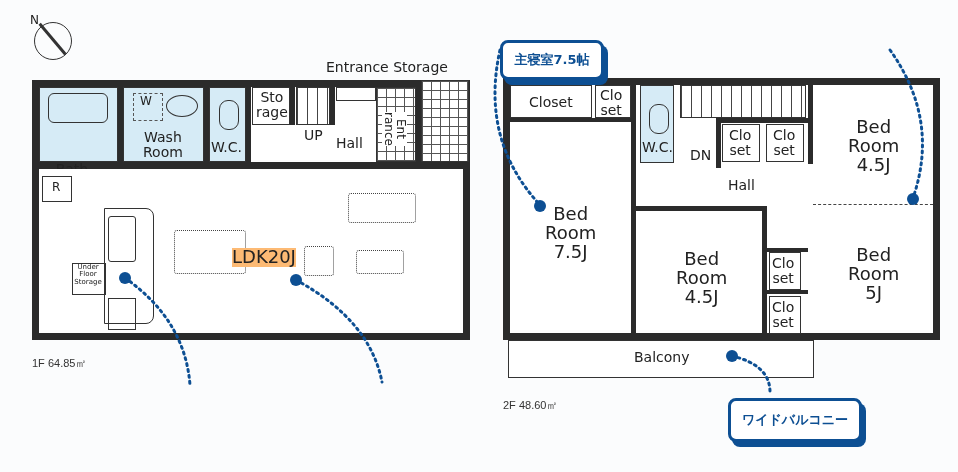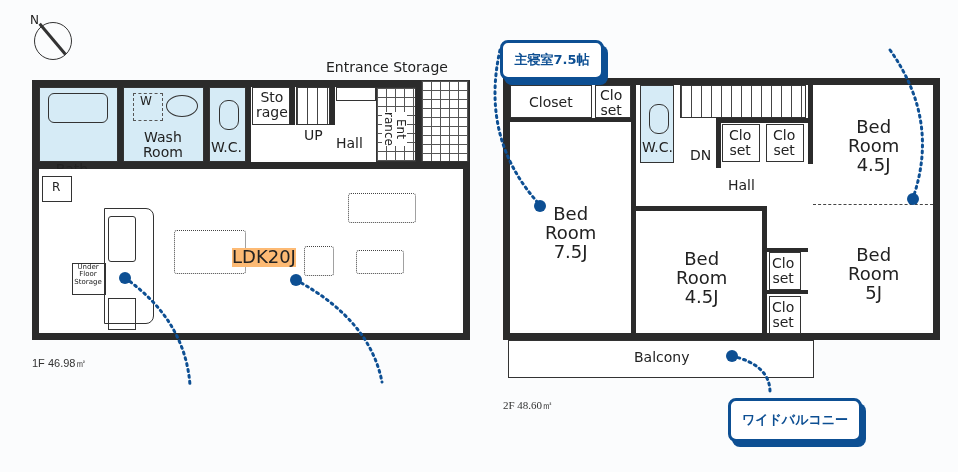--- a/index.html
+++ b/index.html
@@ -90,21 +90,21 @@
   <div class="lbl" style="left:72px;top:264px;font-size:7px;white-space:pre;width:32px;">Under
 Floor
 Storage</div>
 
   <div class="furn" style="left:174px;top:230px;width:72px;height:44px;"></div>
   <div class="furn" style="left:348px;top:193px;width:68px;height:30px;"></div>
   <div class="furn" style="left:356px;top:250px;width:48px;height:24px;"></div>
   <div class="furn" style="left:304px;top:246px;width:30px;height:30px;"></div>
   <div class="lbl s17" style="left:232px;top:248px;background:#fdba74;">LDK20J</div>
 
-  <div class="area" style="left:32px;top:356px;">1F 46.98㎡</div>
+  <div class="area" style="left:32px;top:356px;">1F 64.85㎡</div>
 
   <div class="plan" style="left:503px;top:78px;width:437px;height:262px;"></div>
   <div class="abs" style="left:508px;top:340px;width:304px;height:36px;border:1.5px solid #333;background:#fff;"></div>
   <div class="lbl s13" style="left:634px;top:350px;">Balcony</div>
 
   <div class="wall" style="left:631px;top:78px;width:5px;height:262px;"></div>
   <div class="wall" style="left:808px;top:78px;width:5px;height:86px;"></div>
   <div class="wall" style="left:636px;top:206px;width:130px;height:5px;"></div>
   <div class="wall" style="left:762px;top:206px;width:5px;height:134px;"></div>
   <div class="wall" style="left:716px;top:118px;width:5px;height:50px;"></div>
@@ -151,21 +151,21 @@
   <div class="room" style="left:769px;top:296px;width:32px;height:38px;"></div>
   <div class="lbl s13" style="left:772px;top:300px;white-space:pre;">Clo
 set</div>
   <div class="wall" style="left:766px;top:248px;width:42px;height:4px;"></div>
   <div class="wall" style="left:766px;top:290px;width:42px;height:4px;"></div>
 
   <div class="lbl s17" style="left:848px;top:246px;white-space:pre;">Bed
 Room
 5J</div>
 
-  <div class="area" style="left:503px;top:398px;font-family:Liberation Serif, serif;">2F 48.60㎡</div>
+  <div class="area" style="left:503px;top:398px;">2F 48.60㎡</div>
 
   <svg class="abs" style="left:0;top:0;" width="958" height="472">
     <g fill="none" stroke="#0d4f93" stroke-width="3" stroke-dasharray="2 4" stroke-linecap="round">
       <path d="M125 278 Q185 320 190 385"></path>
       <path d="M296 280 Q370 320 382 382"></path>
       <path d="M500 50 Q480 140 540 205"></path>
       <path d="M890 50 Q940 120 913 198"></path>
       <path d="M732 356 Q770 365 770 392"></path>
     </g>
   </svg>

